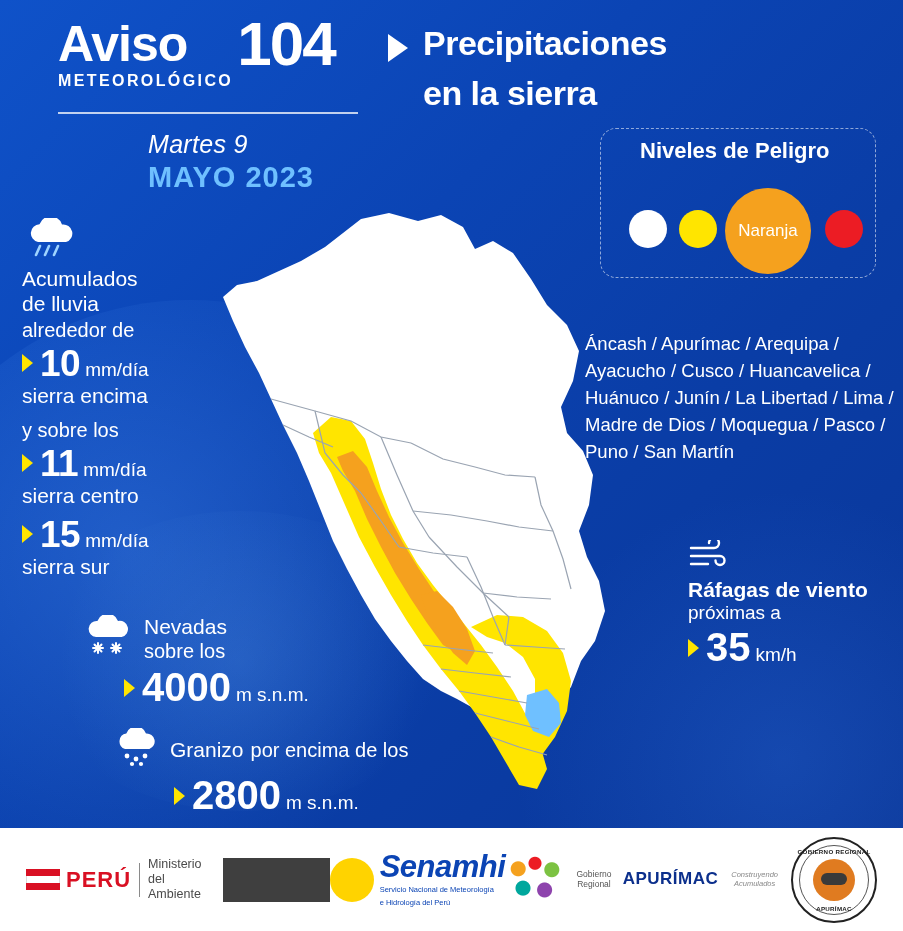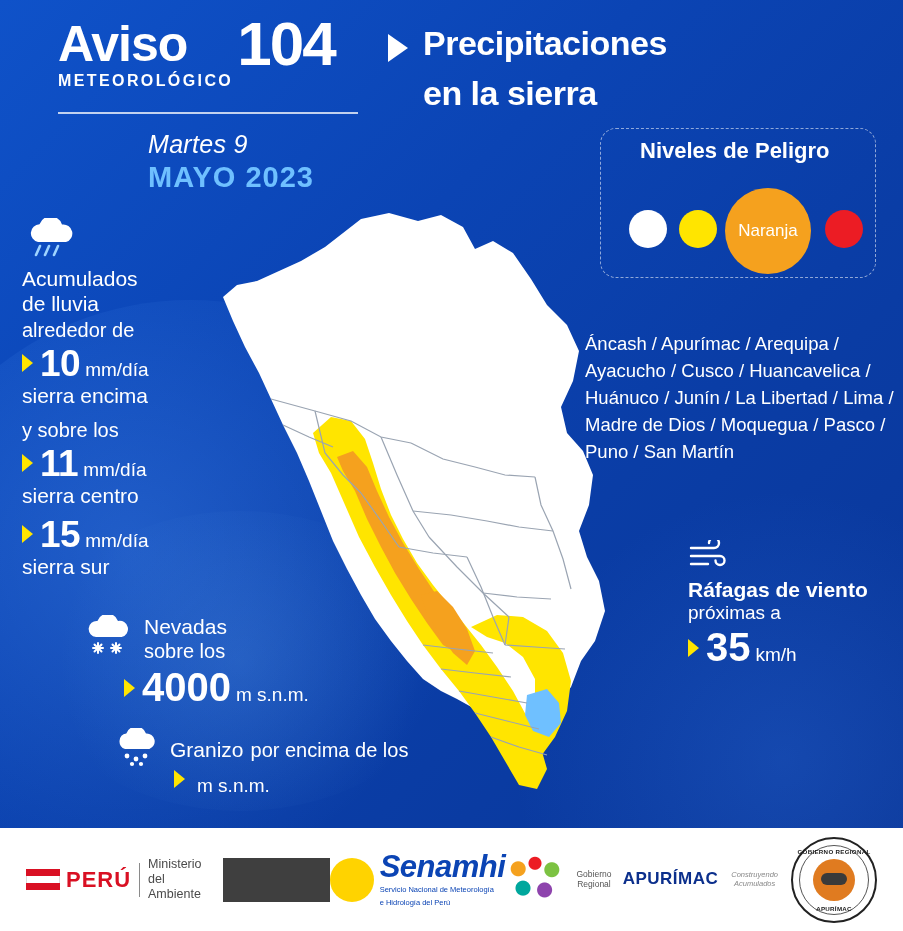--- a/index.html
+++ b/index.html
@@ -394,20 +394,21 @@
           </g>
         </svg>
       </div>
       <div style="display:flex; align-items:baseline;">
         <div class="lbl-bold">Granizo</div>
         <div class="lbl-reg" style="margin-left:7px;">por encima de los</div>
       </div>
     </div>
     <div class="value-row" style="margin-left:62px;">
       <div class="arrow-y"></div>
+      <div class="mid-num">2800</div>
       <div class="unit">m s.n.m.</div>
     </div>
   </div>
 
   <div class="pin">
     <svg width="26" height="32" viewBox="0 0 26 32">
       <path fill="none" stroke="#ffffff" stroke-width="2" d="M13,2 C7.5,2 3,6.5 3,12 C3,19.5 13,29 13,29 C13,29 23,19.5 23,12 C23,6.5 18.5,2 13,2 Z"></path>
       <circle cx="13" cy="12" r="3.6" fill="#ffffff"></circle>
     </svg>
   </div>

